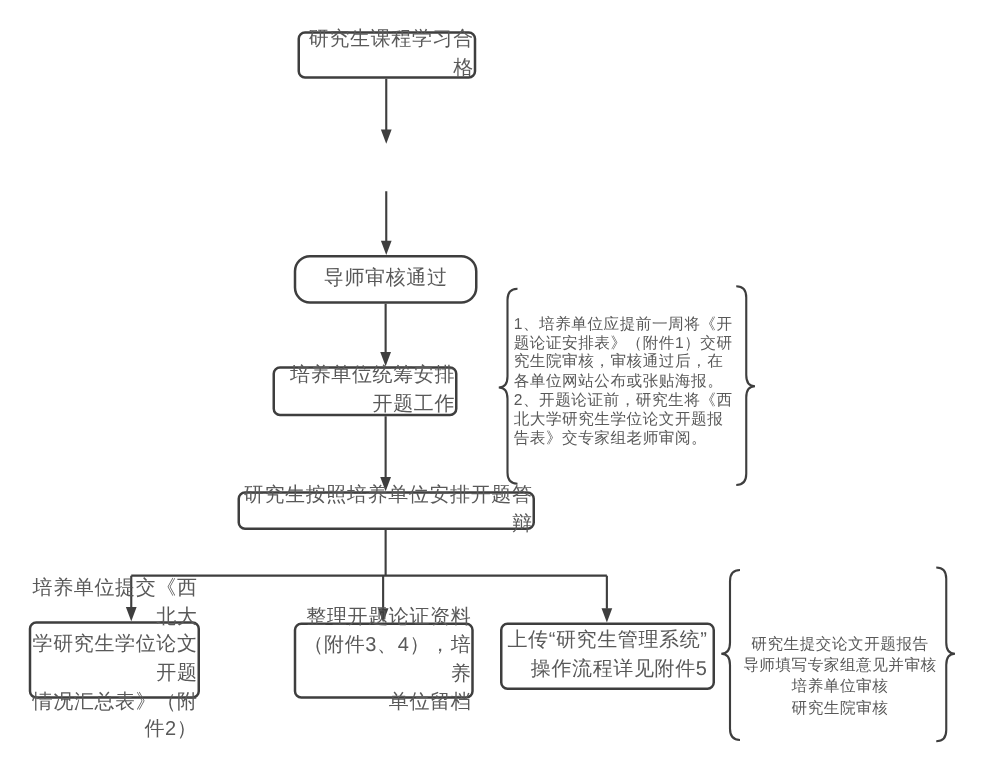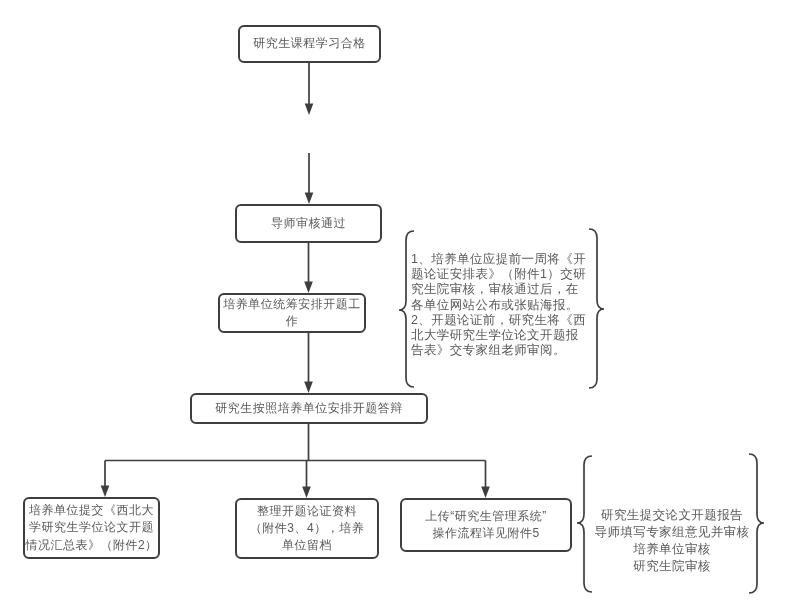--- a/index.html
+++ b/index.html
@@ -10,32 +10,32 @@
     font-family:"Liberation Sans","DejaVu Sans",sans-serif;
     overflow:hidden;
   }
   .node{
     position:absolute;
     box-sizing:border-box;
     border:2px solid #3e3e3e;
     border-radius:6px;
     background:#ffffff;
     color:#595959;
-    font-size:12px;
+    font-size:16px;
     line-height:1.42;
     display:flex;
     align-items:center;
     justify-content:center;
-    text-align:center;
+    text-align:right;
     white-space:pre-line;
     letter-spacing:0.5px;
   }
   #node-course-complete   {left:238px; top:25px;  width:143px; height:38px;}
   #node-write-proposal    {left:227px; top:115px; width:165px; height:38px;}
-  #node-advisor-approve   {left:235px; top:204px; width:147px; height:39px;}
+  #node-advisor-approve   {left:235px; top:204px; width:147px; height:39px;border-radius:13px;}
   #node-unit-arrange      {left:218px; top:293px; width:148px; height:40px;}
   #node-proposal-defense  {left:190px; top:393px; width:238px; height:31px;}
   #node-submit-summary    {left:23px;  top:497px; width:137px; height:62px;}
   #node-archive-materials {left:235px; top:498px; width:144px; height:61px;}
   #node-upload-system     {left:400px; top:498px; width:172px; height:54px;}
 
   #connector-layer{
     position:absolute;left:0;top:0;width:790px;height:607px;
     pointer-events:none;
   }

